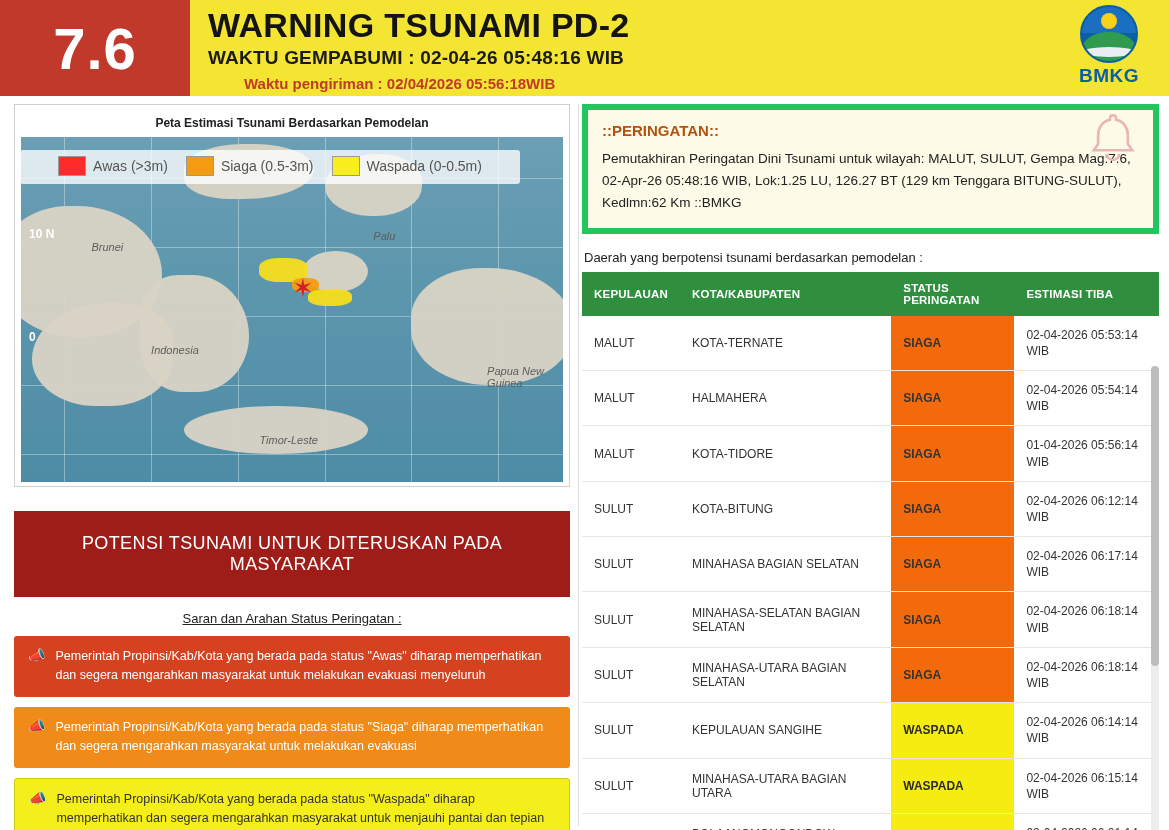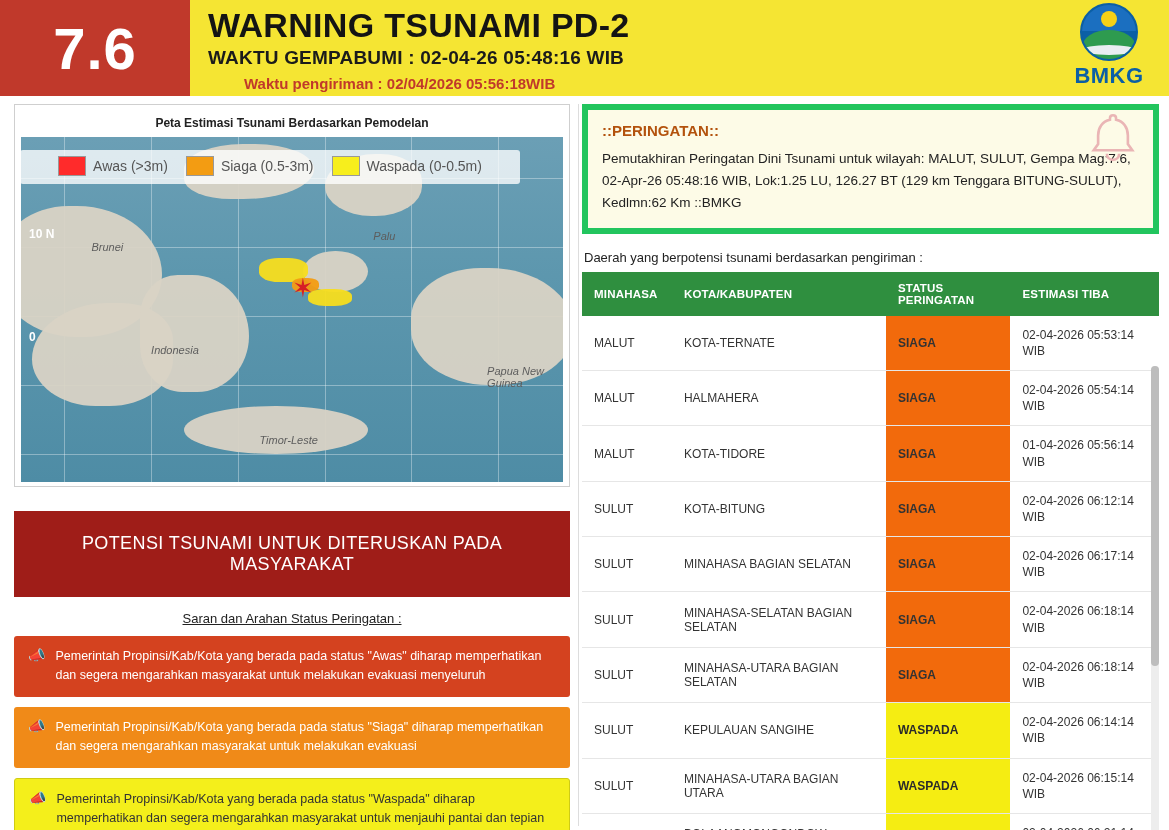--- a/index.html
+++ b/index.html
@@ -41,21 +41,21 @@
   }
   .logo-circle {
     width: 58px; height: 58px; border-radius: 50%;
     background: #0b5fa5; overflow: hidden; position: relative;
     border: 2px solid #0b5fa5;
   }
   .logo-circle .sky { position:absolute; top:0; left:0; right:0; height: 48%; background:#1b6fc0;}
   .logo-circle .sun { position:absolute; top:6px; left:50%; transform:translateX(-50%); width:16px;height:16px;border-radius:50%; background:#f7d117;}
   .logo-circle .land { position:absolute; bottom:0; left:0; right:0; height:54%; background:#2e9b4f; border-radius: 50% 50% 0 0 / 60% 60% 0 0;}
   .logo-circle .wave { position:absolute; bottom:4px; left:0; right:0; height:10px; background:#e9eef2; border-radius:50%;}
-  .logo-text { font-size: 22px; font-weight: bold; color: #0b5fa5; margin-top: 2px; letter-spacing: 0.5px;}
+  .logo-text { font-size: 19px; font-weight: bold; color: #0b5fa5; margin-top: 2px; letter-spacing: 0.5px;}
 
   
   .body-wrap { display: flex; padding: 8px 10px 0 14px; gap: 12px; }
   .left-col { width: 556px; }
   .right-col { flex: 1; position: relative; }
 
   
   .map-panel {
     border: 1px solid #cfcfcf; background: #fff; padding: 6px 6px 4px 6px;
   }
@@ -248,26 +248,26 @@
       <svg class="bell" viewBox="0 0 64 64">
         <path d="M32 6c-2 0-3.5 1.5-3.5 3.4v1.8C20 13 15 20 15 29v10l-5 7h44l-5-7V29c0-9-5-16-13.5-17.8V9.4C35.5 7.5 34 6 32 6z" fill="none" stroke="#eab5b5" stroke-width="3"></path>
         <path d="M25 50c0 4 3 7 7 7s7-3 7-7" fill="none" stroke="#eab5b5" stroke-width="3"></path>
       </svg>
 
       <div class="warning-box">
         <div class="warning-title">::PERINGATAN::</div>
         <div class="warning-text">Pemutakhiran Peringatan Dini Tsunami untuk wilayah: MALUT, SULUT, Gempa Mag:7.6, 02-Apr-26 05:48:16 WIB, Lok:1.25 LU, 126.27 BT (129 km Tenggara BITUNG-SULUT), Kedlmn:62 Km ::BMKG</div>
       </div>
 
-      <div class="table-caption">Daerah yang berpotensi tsunami berdasarkan pengiriman :</div>
+      <div class="table-caption">Daerah yang berpotensi tsunami berdasarkan pemodelan :</div>
 
       <table class="tbl">
         <thead>
           <tr>
-            <th class="col-prov">MINAHASA</th>
+            <th class="col-prov">KEPULAUAN</th>
             <th class="col-kota">KOTA/KABUPATEN</th>
             <th class="col-status">STATUS PERINGATAN</th>
             <th class="col-eta">ESTIMASI TIBA</th>
           </tr>
         </thead>
         <tbody id="tbl-body">
             <tr>
               <td class="prov">MALUT</td>
               <td class="kota">KOTA-TERNATE</td>
               <td class="status SIAGA">SIAGA</td>

